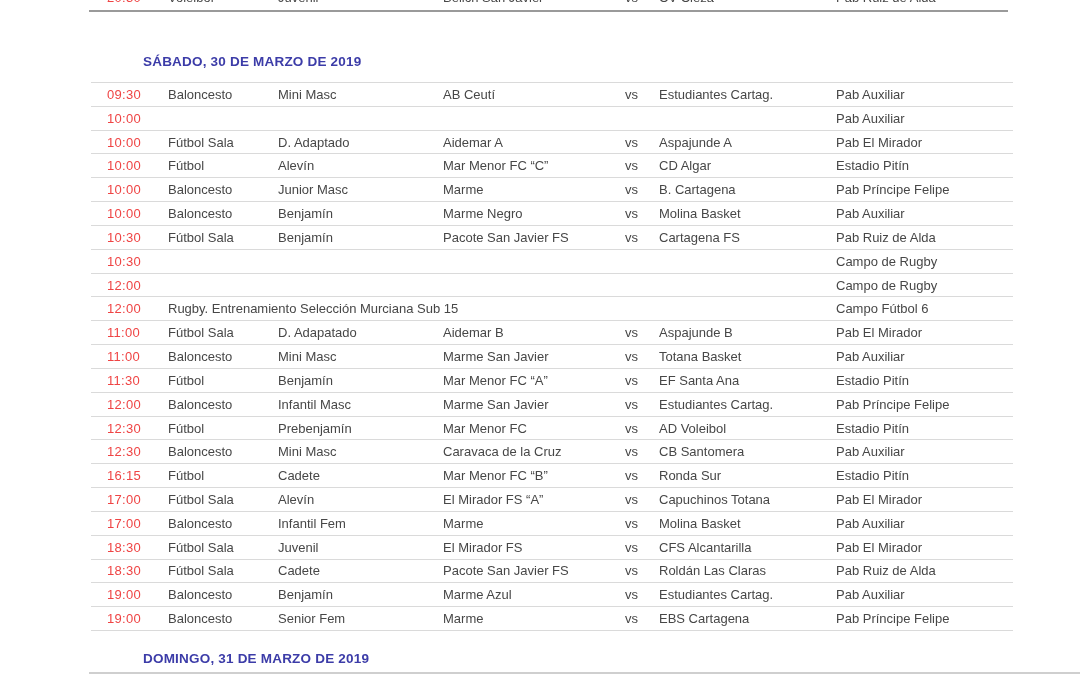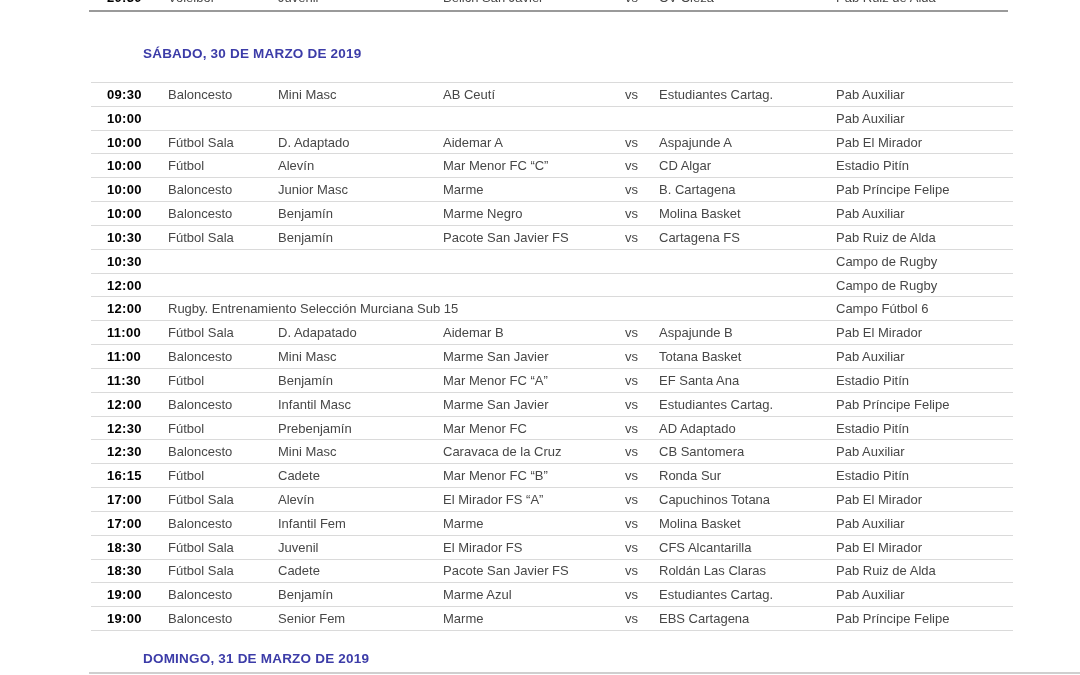--- a/index.html
+++ b/index.html
@@ -9,35 +9,35 @@
     font-family:"Liberation Sans","DejaVu Sans",sans-serif;
   }
   .rule{position:absolute;height:2px;}
   .rule-top{left:89px;top:10px;width:919px;background:#9a9a9a;}
   .rule-bottom{left:89px;top:672px;width:991px;background:#cfcfcf;}
   .day-heading{
     position:absolute;left:143px;
     font-size:13.5px;font-weight:700;color:#3c3ca8;
     letter-spacing:0.2px;white-space:nowrap;
   }
-  #saturday-heading{top:46px;}
+  #saturday-heading{top:54px;}
   #sunday-heading{top:651px;}
   .row{
     display:grid;
     grid-template-columns:77px 110px 165px 182px 34px 177px 177px;
     align-items:center;
     height:23.83px;
     box-sizing:border-box;
     border-bottom:1px solid #dadada;
   }
   .cell{
     font-size:13px;color:#474747;
     white-space:nowrap;overflow:visible;line-height:1;
   }
-  .time{color:#000000;font-weight:700;padding-left:16px;letter-spacing:0.3px;}
+  .time{color:#ef4444;font-weight:400;padding-left:16px;letter-spacing:0.3px;}
   .desc{grid-column:2 / 7;}
   .venue{grid-column:7;}
   #top-partial-row{
     position:absolute;left:91px;top:-15px;width:922px;height:24px;
     border-bottom:0;
   }
   #rows-container{
     position:absolute;left:91px;top:82px;width:922px;
     border-top:1px solid #dadada;
   }
@@ -166,21 +166,21 @@
       <span class="cell vs">vs</span>
       <span class="cell away">Estudiantes Cartag.</span>
       <span class="cell venue">Pab Príncipe Felipe</span>
     </div>
     <div class="row">
       <span class="cell time">12:30</span>
       <span class="cell sport">Fútbol</span>
       <span class="cell category">Prebenjamín</span>
       <span class="cell home">Mar Menor FC</span>
       <span class="cell vs">vs</span>
-      <span class="cell away">AD Adaptado</span>
+      <span class="cell away">AD Voleibol</span>
       <span class="cell venue">Estadio Pitín</span>
     </div>
     <div class="row">
       <span class="cell time">12:30</span>
       <span class="cell sport">Baloncesto</span>
       <span class="cell category">Mini Masc</span>
       <span class="cell home">Caravaca de la Cruz</span>
       <span class="cell vs">vs</span>
       <span class="cell away">CB Santomera</span>
       <span class="cell venue">Pab Auxiliar</span>

